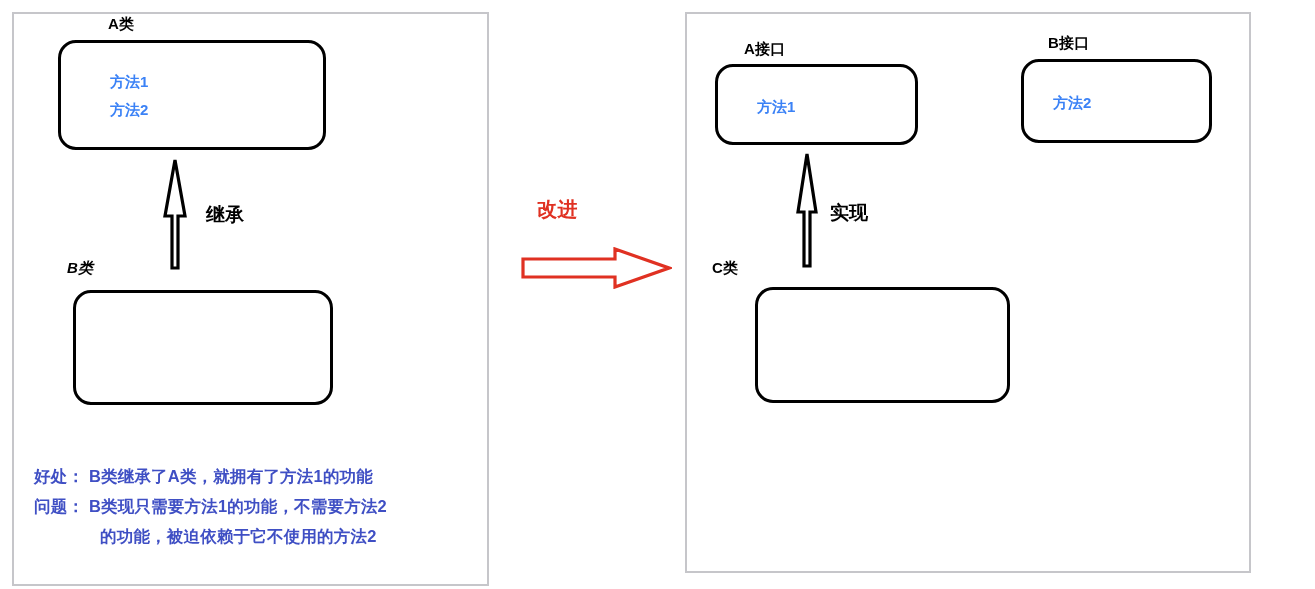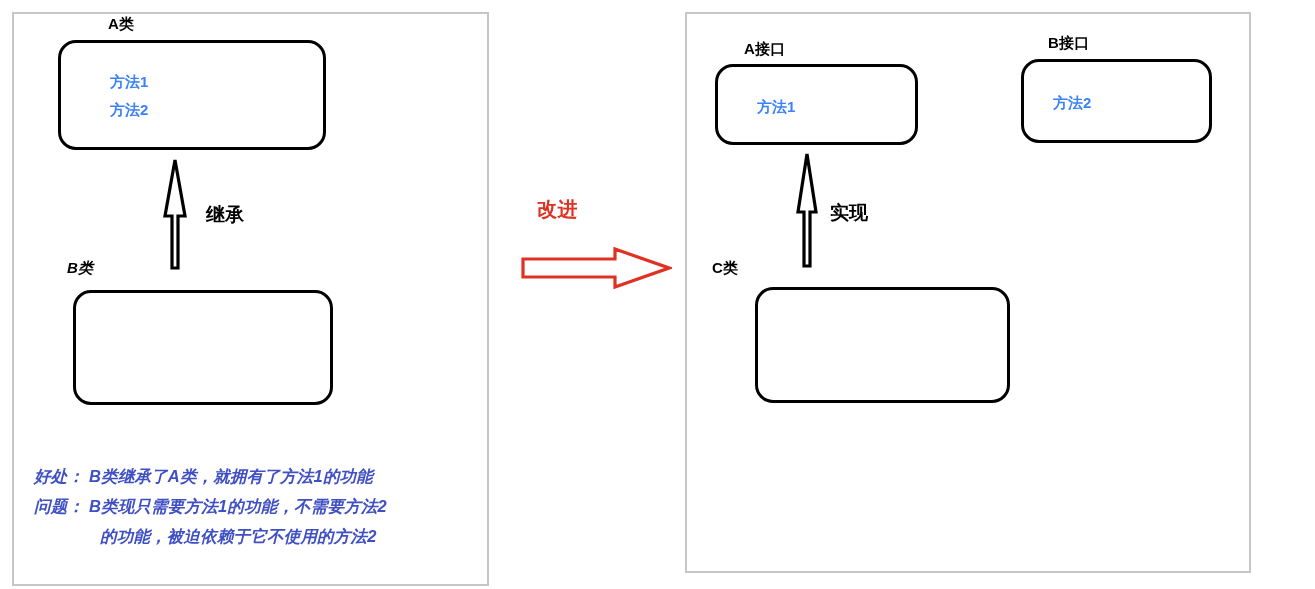--- a/index.html
+++ b/index.html
@@ -106,21 +106,20 @@
     white-space: nowrap;
     letter-spacing: 0.5px;
   }
 
   
   #notes {
     position: absolute;
     left: 34px;
     top: 461px;
     width: 440px;
-    font-style: italic;
   }
   .note-line {
     font-size: 16.5px;
     font-weight: bold;
     color: #3f4fc4;
     line-height: 30px;
     white-space: nowrap;
     letter-spacing: 0.2px;
   }
   .note-line.indented { padding-left: 66px; }

